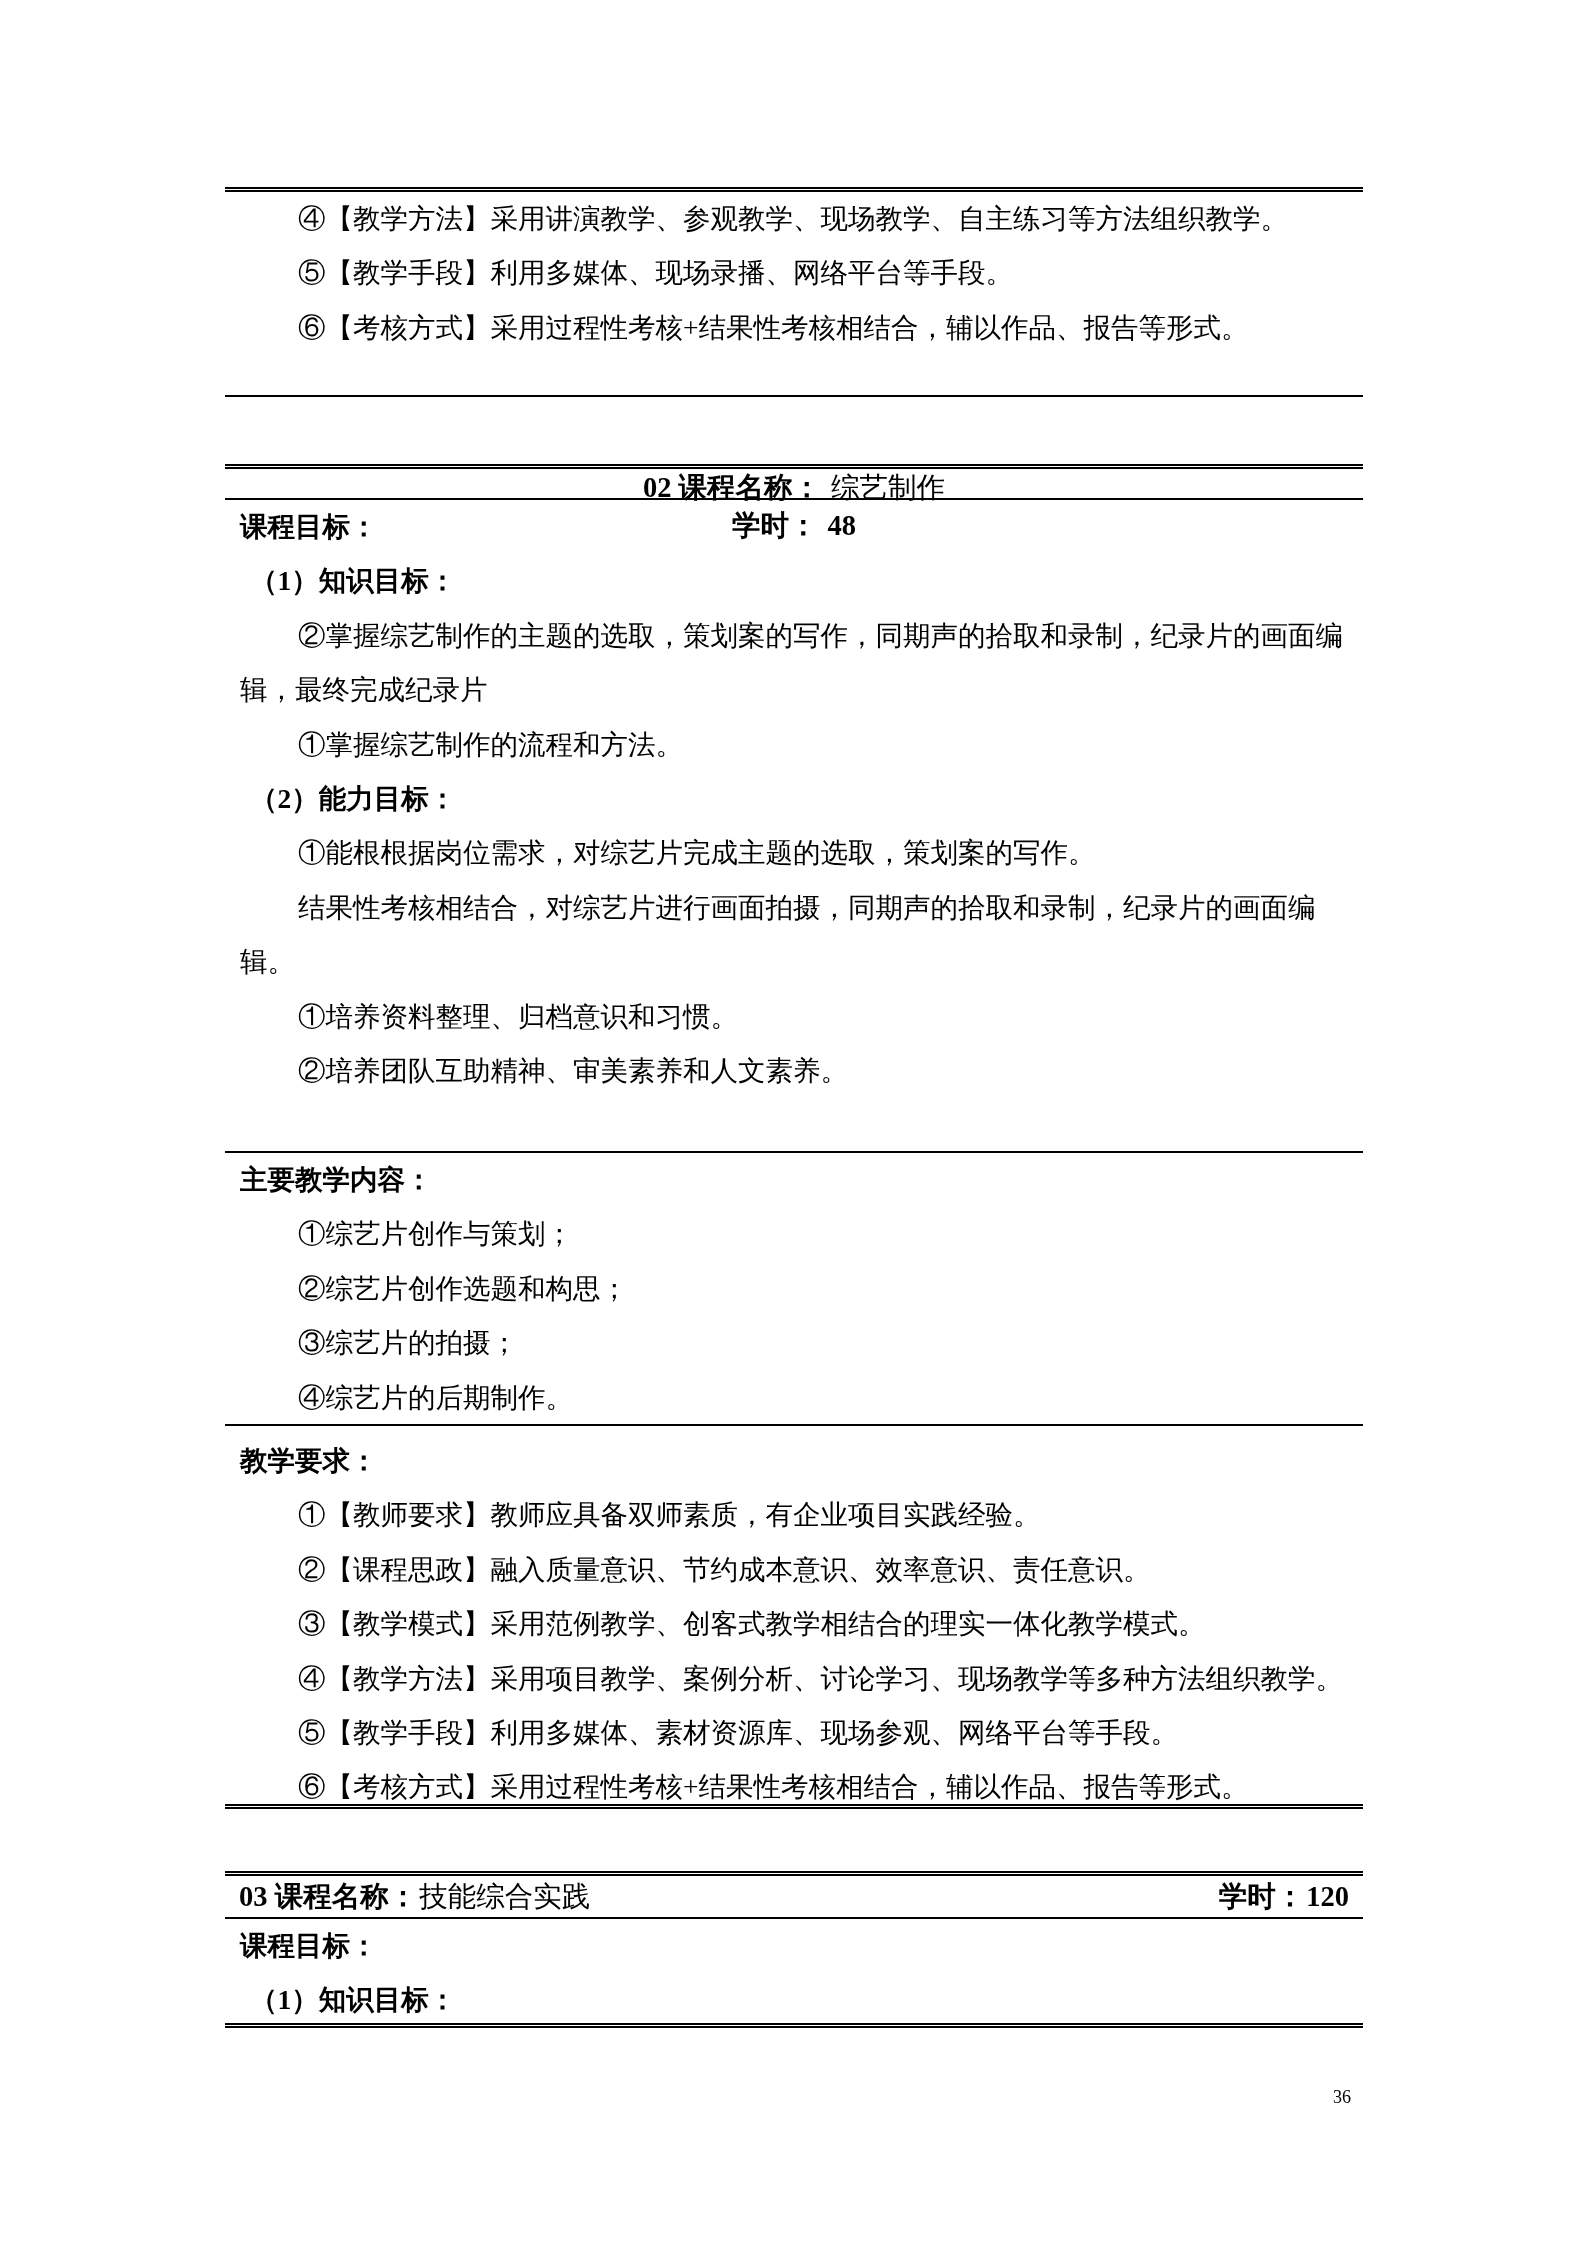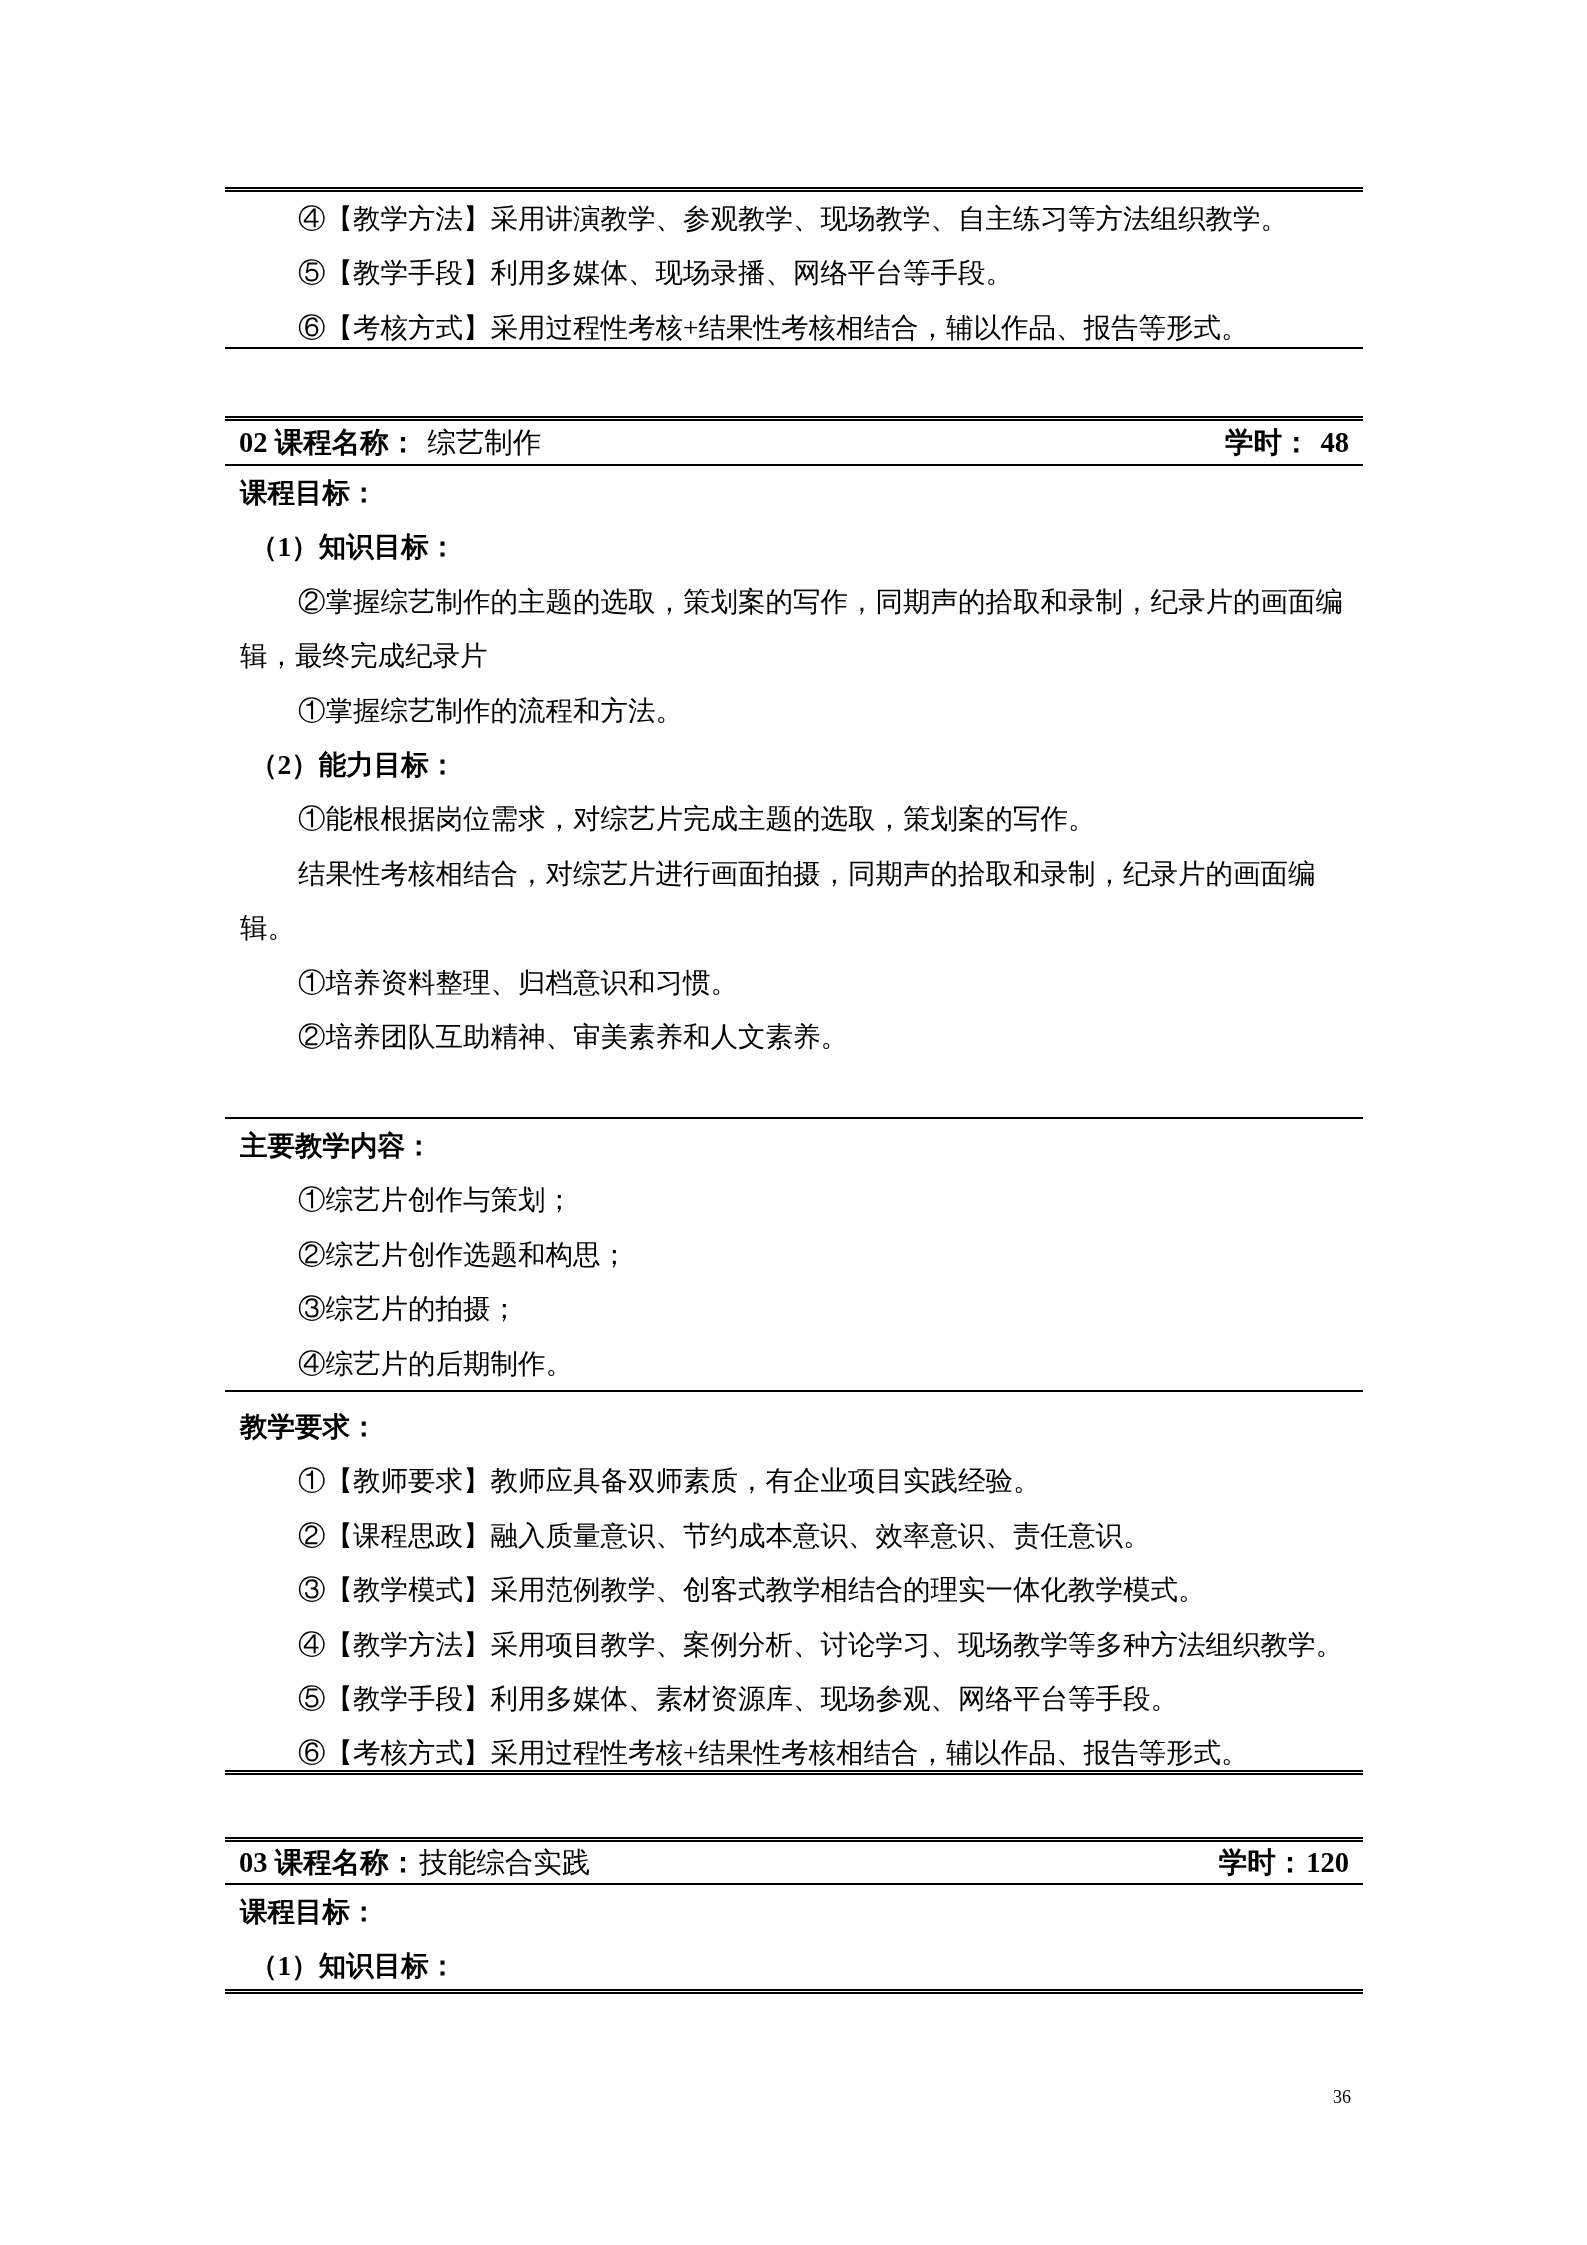--- a/index.html
+++ b/index.html
@@ -23,30 +23,30 @@
     font-size: 27.5px;
     line-height: 54.4px;
     padding: 0 6px 0 15px;
     overflow: hidden;
   }
   .cell p { margin: 0; }
   .indent { text-indent: 58px; }
   .subhead { text-indent: 10px; font-weight: bold; }
   .head { font-weight: bold; }
 
-  .sec-prev { margin-top: 187px; height: 162px; }
+  .sec-prev { margin-top: 187px; height: 210px; }
   .sec-course { margin-top: 67px; }
   .sec-course3 { margin-top: 62px; }
 
   .course-header {
     display: flex; justify-content: space-between; align-items: center;
     font-size: 28.5px; font-weight: bold;
     padding: 0 14px 0 14px;
   }
-  .hdr2 { height: 50px; }
+  .hdr2 { height: 36px; flex-direction: column; }
   .hdr3 { height: 48px; }
   .course-name { font-weight: normal; margin-left: 10px; }
   .course-name-tight { font-weight: normal; margin-left: 2px; }
   .hours-value { margin-left: 10px; }
   .hours-value-tight { margin-left: 2px; }
 
   .obj-cell { height: 653px; }
   .content-cell { height: 273px; }
   .req-cell { height: 383px; padding-top: 8px; }
   .obj3-cell { height: 109px; }

